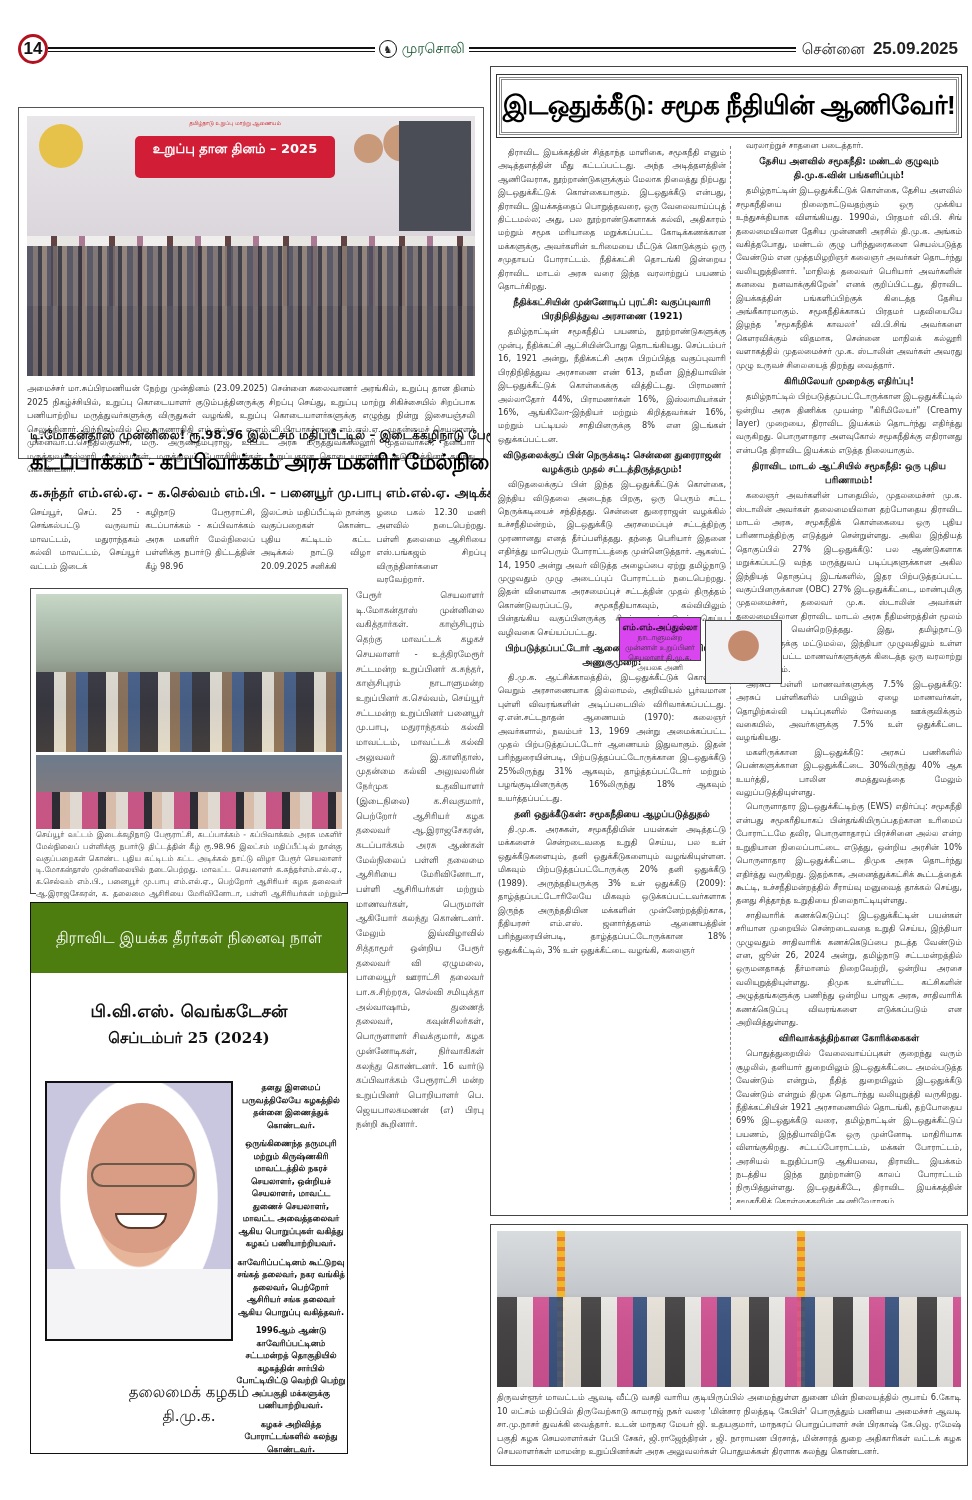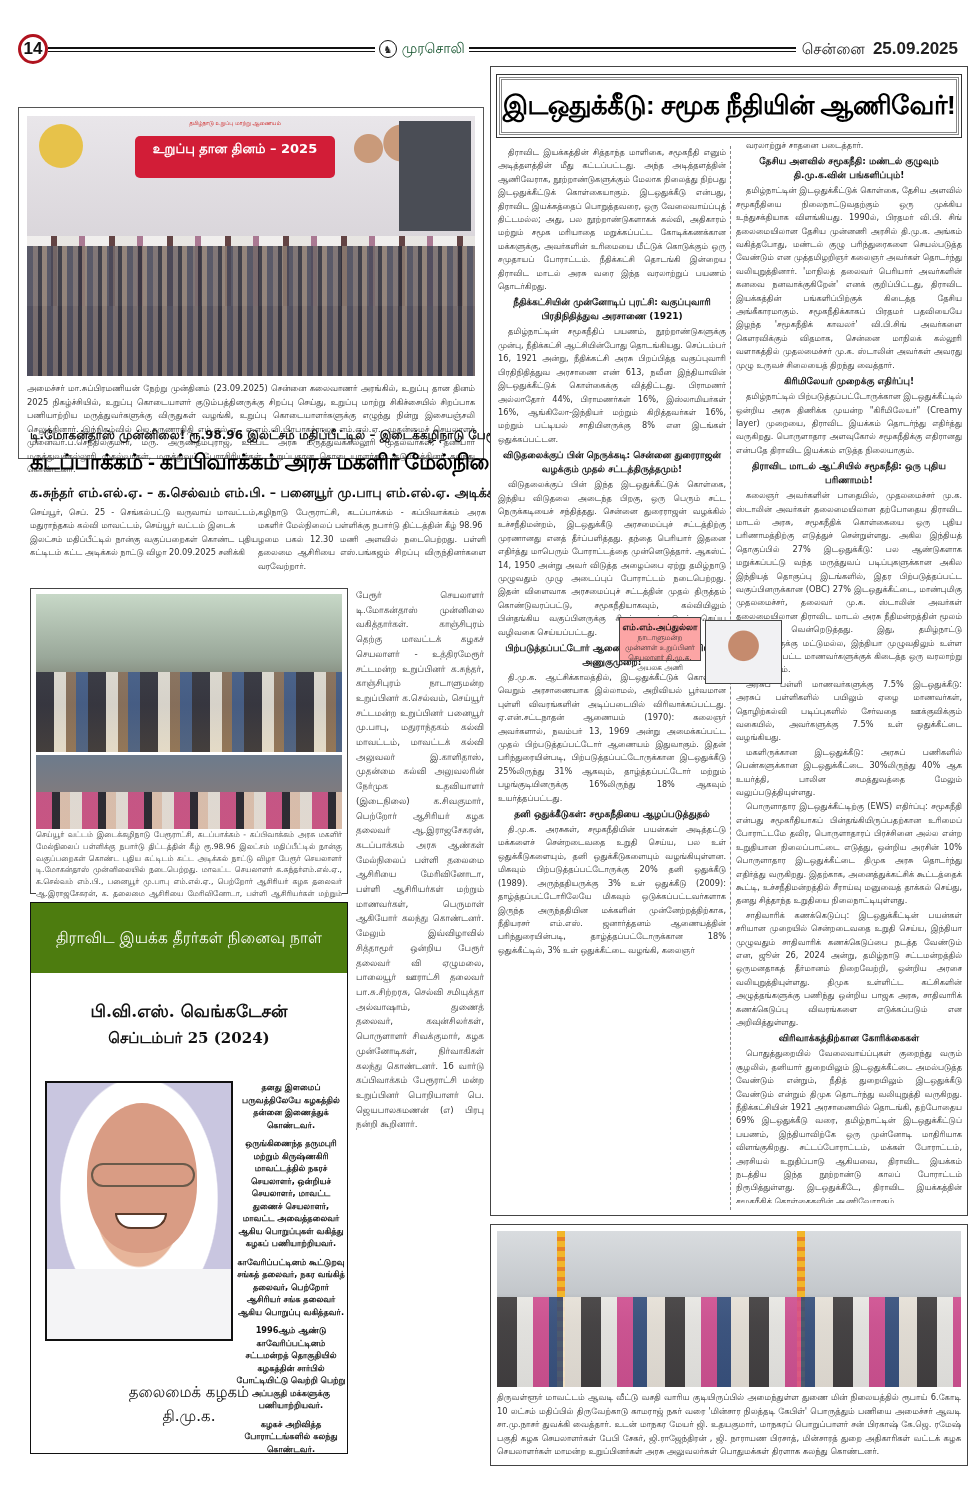--- a/index.html
+++ b/index.html
@@ -43,21 +43,21 @@
   .portrait .face { position: absolute; left: 40px; top: 20px; width: 110px; height: 150px; border-radius: 50% 50% 45% 45%; background: #d99c84; }
   .portrait .glasses { position: absolute; left: 44px; top: 80px; width: 104px; height: 24px; border: 2px solid #6a5a4a; border-radius: 12px; }
   .portrait .smile { position: absolute; left: 68px; top: 130px; width: 52px; height: 16px; border-radius: 0 0 26px 26px; background: #fff; border: 2px solid #5a3a2a; }
   .portrait .shirt { position: absolute; left: 0; right: 0; bottom: 0; height: 70px; background: #f4f4f6; }
   .tribute-bio { position: absolute; left: 205px; top: 178px; width: 110px; font-size: 8.2px; line-height: 12.5px; text-align: center; color: #111; font-weight: bold; }
   .tribute-bio p { margin-bottom: 6px; }
   .tribute-sign { position: absolute; left: 0; right: 0; bottom: 26px; text-align: center; font-family: "DejaVu Serif", serif; font-size: 15px; color: #111; }
   .tribute-sign div { margin-top: 4px; }
 
   .editorial-title { position: absolute; left: 496px; top: 74px; width: 466px; height: 64px; border: 1.5px solid #333; outline: 3px double #888; outline-offset: -6px; text-align: center; font-size: 26px; font-weight: 900; line-height: 60px; color: #000; font-family: "Liberation Sans", sans-serif; letter-spacing: -0.5px; }
-  .quote-box { position: absolute; left: 619px; top: 617px; width: 82px; height: 44px; border: 1px solid #444; background: #fca5a5; text-align: center; font-size: 7.2px; line-height: 10px; padding-top: 4px; color: #333; }
+  .quote-box { position: absolute; left: 619px; top: 617px; width: 82px; height: 44px; border: 1px solid #444; background: #d946ef; text-align: center; font-size: 7.2px; line-height: 10px; padding-top: 4px; color: #333; }
   .quote-box b { display: block; font-size: 8.5px; color: #111; margin-bottom: 1px; }
   .mm-photo { position: absolute; left: 705px; top: 620px; width: 77px; height: 64px; border: 1px solid #444; background: radial-gradient(ellipse at 50% 40%, #c58b6e 0 28%, #f1f1f3 30%); }
 
   .power-photo { background: linear-gradient(#d9dcdf 0%, #c3c7cb 40%, #8a8f96 60%, #5a5f68 100%); }
   .dotted-sep { position: absolute; border-left: 1px dashed #888; }
 </style>
 </head>
 <body>
 
 <div class="masthead">
@@ -83,21 +83,21 @@
     <div class="people-row"></div>
     <div class="crowd"></div>
   </div>
   <div class="caption" style="position:absolute; left:8px; top:274px; width:448px;">அமைச்சர் மா.சுப்பிரமணியன் நேற்று முன்தினம் (23.09.2025) சென்னை கலைவாணர் அரங்கில், உறுப்பு தான தினம் 2025 நிகழ்ச்சியில், உறுப்பு கொடையாளர் குடும்பத்தினருக்கு சிறப்பு செய்து, உறுப்பு மாற்று சிகிச்சையில் சிறப்பாக பணியாற்றிய மருத்துவர்களுக்கு விருதுகள் வழங்கி, உறுப்பு கொடையாளர்களுக்கு எழுந்து நின்று இசையஞ்சலி செலுத்தினார். இந்நிகழ்வில் ஜெ.கருணாநிதி எம்.எல்.ஏ., ஏ.எம்.வி.பிரபாகர்ராஜா எம்.எல்.ஏ., முதன்மைச் செயலாளர் முனைவர்.ப.செந்தில்குமார், மரு. அருண்தம்புராஜ், உட்பட அரசு மருத்துவக்கல்லூரி முதல்வர்கள், தனியார் மருத்துவக்கல்லூரி முதல்வர்கள், மருத்துவப் பேராசிரியர்கள், உறுப்புதான கொடையாளர்கள் குடும்பத்தினர் கலந்து கொண்டனர்.</div>
 </div>
 
 <div class="headline-strip">டி.மோகன்தாஸ் முன்னிலை! ரூ.98.96 இலட்சம் மதிப்பீட்டில் – இடைக்கழிநாடு பேரூராட்சி</div>
 <div class="headline-big">கடப்பாக்கம் - கப்பிவாக்கம் அரசு மகளிர் மேல்நிலைப் பள்ளிக்கு புதிய கட்டிடம்!</div>
 <div class="headline-sub">க.சுந்தர் எம்.எல்.ஏ. – க.செல்வம் எம்.பி. – பனையூர் மு.பாபு எம்.எல்.ஏ. அடிக்கல் நாட்டினர்!</div>
 
-<div style="position:absolute; left:30px; top:506px; width:456px; display:grid; grid-template-columns:repeat(2,1fr); ">
+<div style="position:absolute; left:30px; top:506px; width:456px; display:grid; grid-template-columns:repeat(4,1fr); gap:6px;">
   <div class="col-text">செய்யூர், செப். 25 - செங்கல்பட்டு வருவாய் மாவட்டம், மதுராந்தகம் கல்வி மாவட்டம், செய்யூர் வட்டம் இடைக்</div>
   <div class="col-text">கழிநாடு பேரூராட்சி, கடப்பாக்கம் - கப்பிவாக்கம் அரசு மகளிர் மேல்நிலைப் பள்ளிக்கு நபார்டு திட்டத்தின் கீழ் 98.96</div>
   <div class="col-text">இலட்சம் மதிப்பீட்டில் நான்கு வகுப்பறைகள் கொண்ட புதிய கட்டிடம் கட்ட அடிக்கல் நாட்டு விழா 20.09.2025 சனிக்கி</div>
   <div class="col-text">ழமை பகல் 12.30 மணி அளவில் நடைபெற்றது. பள்ளி தலைமை ஆசிரியை எஸ்.பங்கஜம் சிறப்பு விருந்தினர்களை வரவேற்றார்.</div>
 </div>
 
 <div class="box" style="left:30px; top:588px; width:318px; height:306px; border-color:#444;">
   <div class="photo school-photo" style="left:5px; top:5px; width:306px; height:158px;">
     <div style="position:absolute; left:0; right:0; bottom:0; height:80px; background:repeating-linear-gradient(90deg,#2d2d3a 0 18px,#e9e4dc 18px 30px,#8a6f5a 30px 40px,#3f5a8a 40px 52px);opacity:.85;"></div>
   </div>

